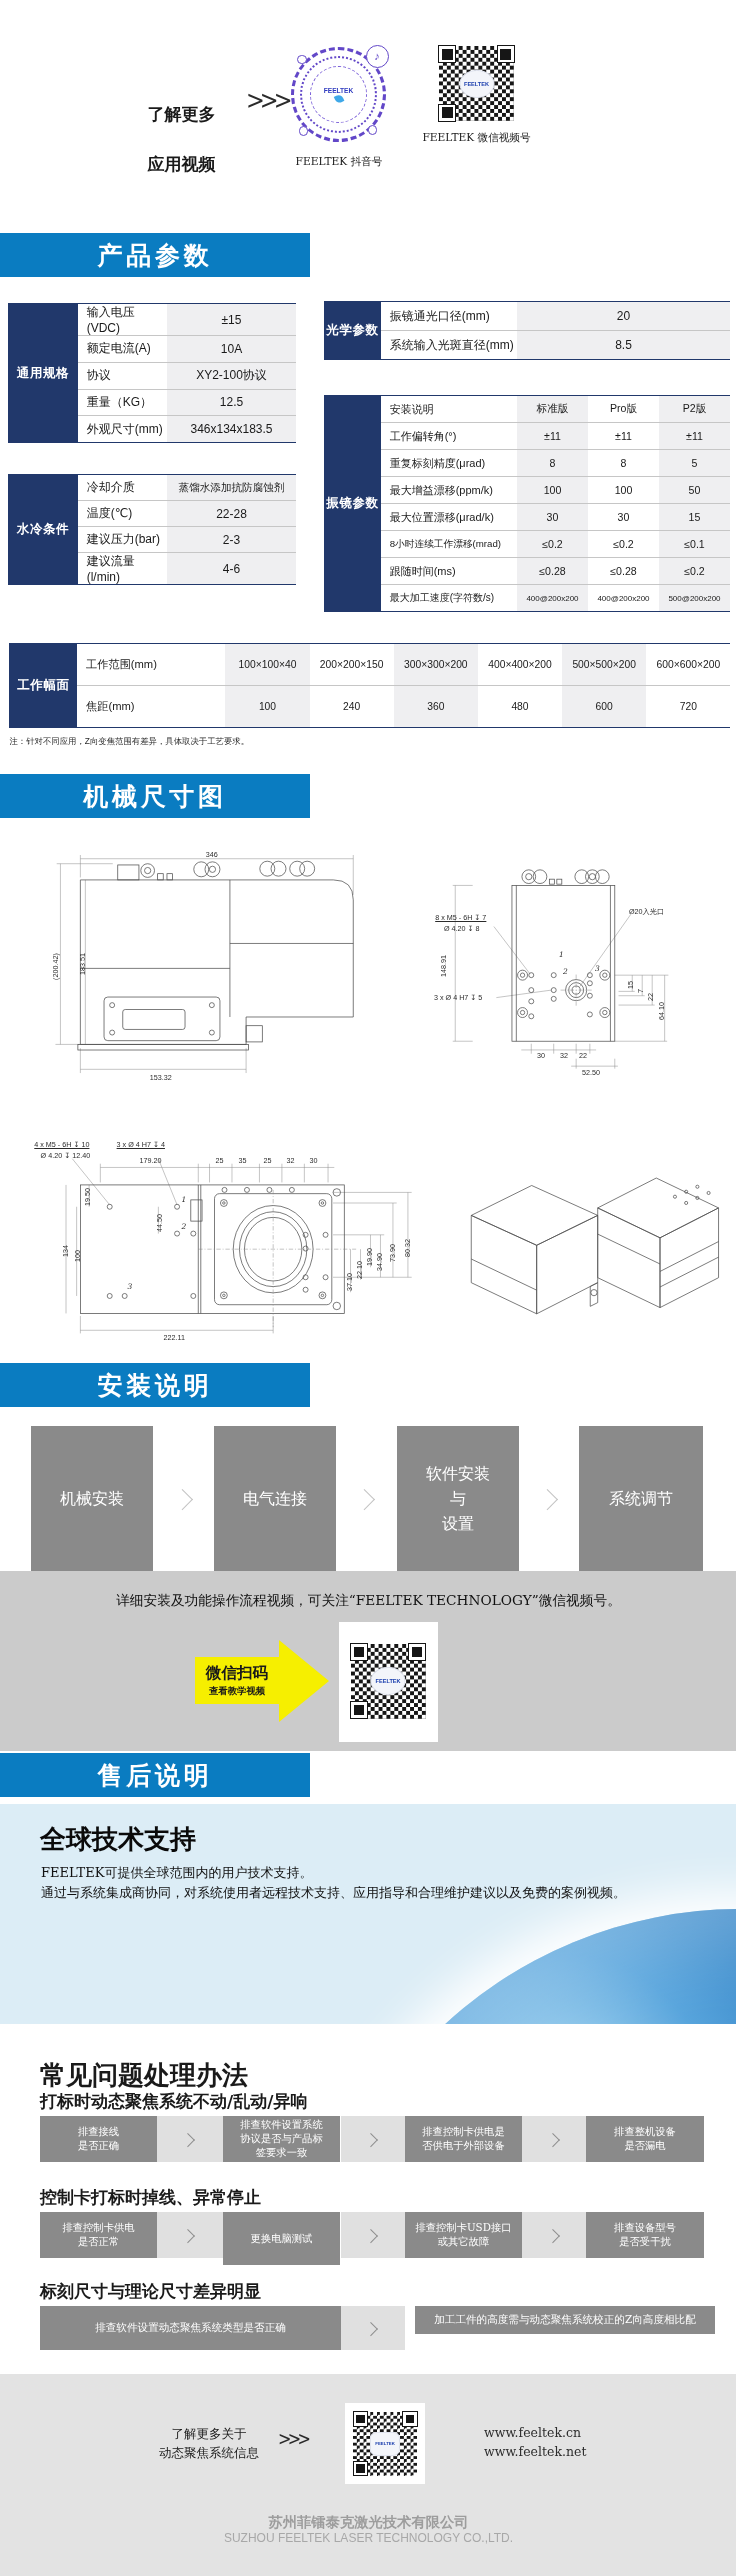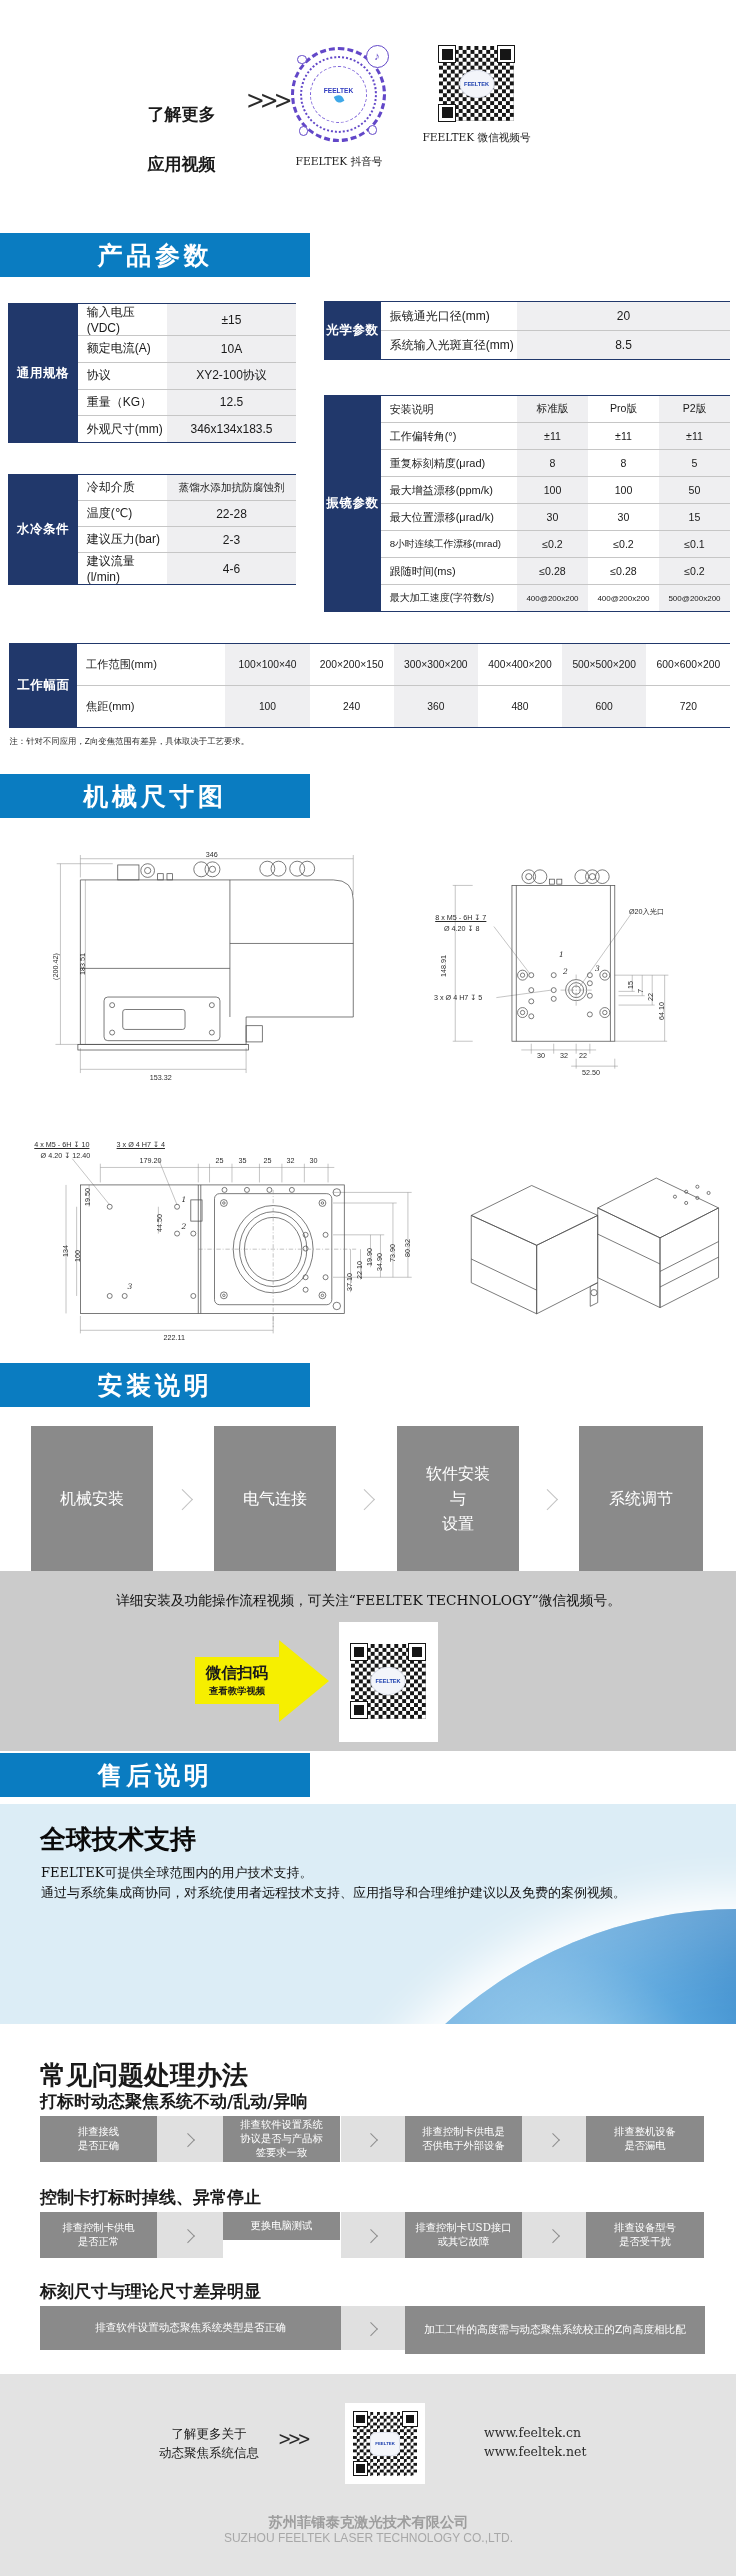--- a/index.html
+++ b/index.html
@@ -580,38 +580,38 @@
     </div>
   <div class="step pre" style="left:586px;top:2116px;width:118px;height:46px;font-size:10.3px;line-height:13.7px">排查整机设备
 是否漏电</div>
 
   <div class="abs serif" style="left:40px;top:2186px;font-size:17px;font-weight:bold">控制卡打标时掉线、异常停止</div>
   <div class="step pre" style="left:40px;top:2212px;width:117px;height:46px;font-size:10.3px;line-height:13.7px">排查控制卡供电
 是否正常</div>
   <div class="fgap" style="left:157px;top:2212px;width:66px;height:46px">
       <i class="fchev"></i>
     </div>
-  <div class="step pre" style="left:223px;top:2212px;width:117px;height:28px;font-size:10.3px;line-height:13.7px">更换电脑测试</div>
+  <div class="step pre" style="left:223px;top:2212px;width:117px;height:53px;font-size:10.3px;line-height:13.7px">更换电脑测试</div>
   <div class="fgap" style="left:341px;top:2212px;width:64px;height:46px">
       <i class="fchev"></i>
     </div>
   <div class="step pre" style="left:405px;top:2212px;width:117px;height:46px;font-size:10.3px;line-height:13.7px">排查控制卡USD接口
 或其它故障</div>
   <div class="fgap" style="left:522px;top:2212px;width:65px;height:46px">
       <i class="fchev"></i>
     </div>
   <div class="step pre" style="left:586px;top:2212px;width:118px;height:46px;font-size:10.3px;line-height:13.7px">排查设备型号
 是否受干扰</div>
 
   <div class="abs serif" style="left:40px;top:2280px;font-size:17px;font-weight:bold">标刻尺寸与理论尺寸差异明显</div>
   <div class="step" style="left:40px;top:2306px;width:301px;height:44px;font-size:10.6px">排查软件设置动态聚焦系统类型是否正确</div>
   <div class="fgap" style="left:341px;top:2306px;width:64px;height:44px">
       <i class="fchev"></i>
     </div>
-  <div class="step" style="left:405px;top:2306px;width:300px;height:48px;font-size:10.6px">加工工件的高度需与动态聚焦系统校正的Z向高度相比配</div>
+  <div class="step" style="left:415px;top:2306px;width:300px;height:28px;font-size:10.6px">加工工件的高度需与动态聚焦系统校正的Z向高度相比配</div>
 
   <div class="footer">
     <div class="abs serif" style="left:148px;top:50px;width:122px;text-align:center;font-size:12.5px;line-height:19.3px;color:#1a1a1a">
       <span>了解更多关于</span><br>
       <span>动态聚焦系统信息</span>
     </div>
     <div class="abs serif" style="left:278px;top:55px;font-size:16px;color:#2b2b2b;letter-spacing:-3.7px;transform:scaleY(1.2)">&gt;&gt;&gt;</div>
     <div class="abs" style="left:345px;top:29px;width:80px;height:81px;background:#fff">
       <div class="qr" style="left:3.1px;top:3.7px;width:74px;height:74px">
         <div class="qr-pat"></div>

